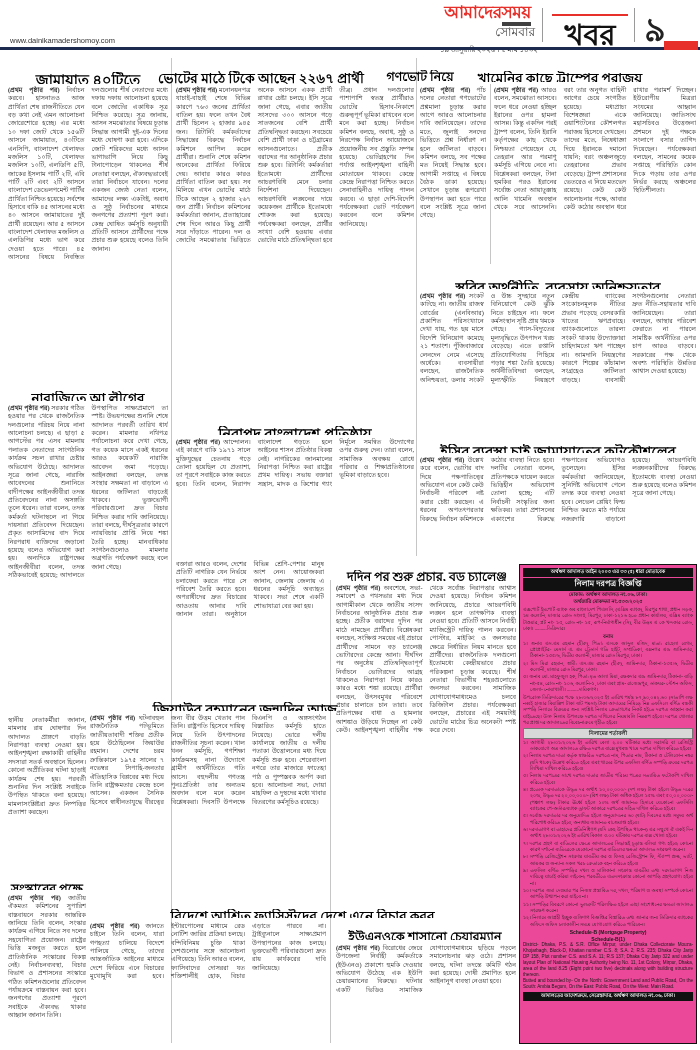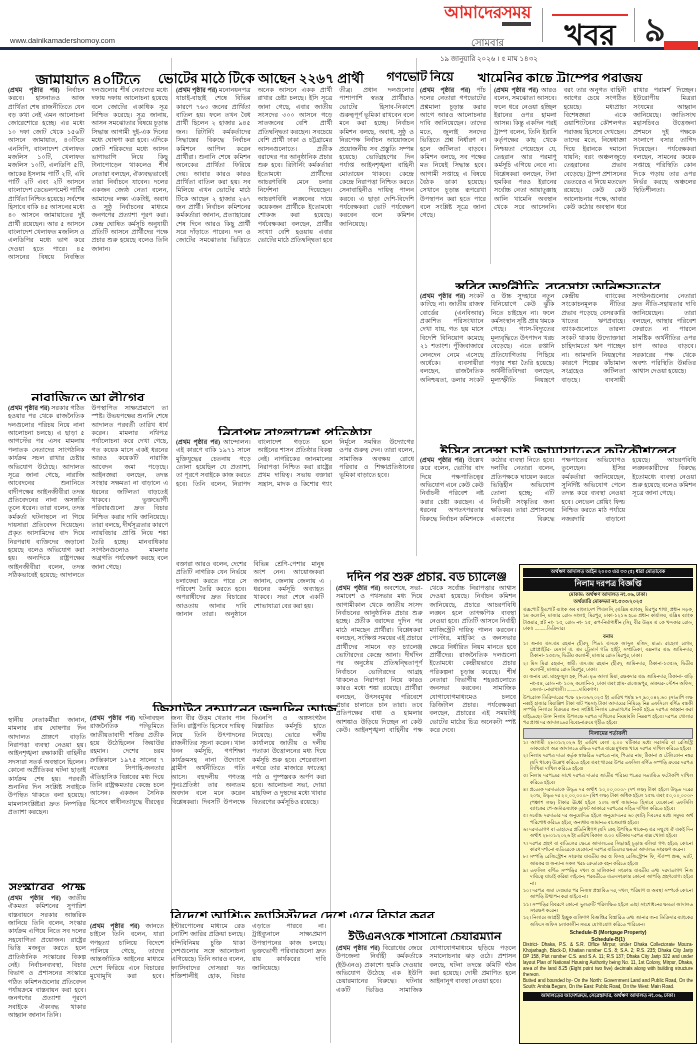--- a/index.html
+++ b/index.html
@@ -4,40 +4,40 @@
 <style>
   html,body{margin:0;padding:0;background:#e9e9e9;}
   .page{position:relative;width:700px;height:1050px;background:#ffffff;margin:0 auto;overflow:hidden;
         font-family:"Liberation Serif","DejaVu Sans",sans-serif;color:#1b1b1b;}
   
   .site-url{position:absolute;left:10px;top:36px;font-size:7.5px;color:#333;font-family:"Liberation Sans",sans-serif;}
   .masthead{position:absolute;left:440px;top:4px;width:95px;text-align:center;}
   .logo{font-size:17px;font-weight:bold;letter-spacing:-0.5px;line-height:1;}
   .logo .red{color:#e8302a;}
   .logo .grn{color:#e8302a;border-bottom:4px solid #404040;}
-  .day{font-size:10px;color:#444;margin-top:14px;}
+  .day{font-size:12px;color:#444;margin-top:2px;text-align:right;}
   .dateline{font-size:7px;color:#222;margin-top:1px;white-space:nowrap;}
   .hdr-div{position:absolute;top:8px;width:1px;height:34px;background:#9a9a9a;}
   .section-word{position:absolute;left:550px;top:20px;width:80px;text-align:center;font-size:29px;font-weight:bold;color:#111;line-height:1.1;}
   .section-redline{position:absolute;left:552px;top:14px;width:76px;height:2px;background:#e8302a;}
   .pageno{position:absolute;left:638px;top:4px;width:34px;text-align:center;font-size:33px;font-weight:bold;color:#222;}
   .hdr-rule{position:absolute;left:0;top:47px;width:700px;height:3px;background:#1c2a4f;}
   .hdr-redblock{position:absolute;left:664px;top:41px;width:34px;height:9px;background:#e8302a;}
   
   .art{position:absolute;overflow:hidden;}
   .hd{font-weight:bold;text-align:center;color:#000;line-height:1.15;overflow:hidden;}
   .f15{font-size:14.5px;} .f14{font-size:13.5px;} .f13{font-size:12.5px;}
   .bd{position:absolute;font-size:6.3px;line-height:1.33;text-align:justify;color:#222;overflow:hidden;
       column-gap:7px;word-break:break-word;}
   .c1{column-count:1;} .c2{column-count:2;} .c3{column-count:3;} .c4{column-count:4;}
   .lead{font-weight:bold;}
   .vrule{position:absolute;width:1px;background:#c6c6c6;}
   
   .notice{position:absolute;left:519px;top:564px;width:178px;height:480px;border:1.6px solid #111;
-          background:#fef9c3;box-sizing:border-box;padding:2px 3px;overflow:hidden;
+          background:#ec4899;box-sizing:border-box;padding:2px 3px;overflow:hidden;
           font-size:4.8px;line-height:1.32;text-align:justify;}
   .nbar{background:#111;color:#fff;text-align:center;font-weight:bold;padding:1px 0;margin:1px 0;}
   .nbar.small{font-size:5px;}
   .nbar.title{font-size:8px;padding:1.5px 0;}
   .ncenter{text-align:center;font-weight:bold;font-size:5px;line-height:1.35;}
   .npara{margin:1.5px 0;}
   .nterms-bar{background:#d8d8d8;border:0.5px solid #777;text-align:center;font-weight:bold;font-size:5.5px;margin:2px 0 1px;padding:0.5px 0;}
   .nterm{margin-bottom:1px;padding-left:7px;text-indent:-7px;}
   .nsched{text-align:center;font-weight:bold;font-size:5px;font-family:"Liberation Sans",sans-serif;}
   .neng{font-family:"Liberation Sans",sans-serif;font-size:4.6px;text-align:justify;line-height:1.3;}
@@ -81,21 +81,21 @@
   <section class="art" style="left:8px;top:380px;width:160px;height:21px;">
     <h2 class="hd f14">নারাজিতে আ.লীগের</h2>
   </section>
   <div class="bd c2" style="left:8px;top:404px;width:160px;height:306px;">
     <b class="lead">(প্রথম পৃষ্ঠার পর)</b> <span>সরকার গঠিত হওয়ার পর থেকে রাজনৈতিক দলগুলোর পরিচয় নিয়ে নানা আলোচনা চলছে। এ ছাড়া ৫ আগস্টের পর এসব মামলায় পলাতক নেতাদের সাংগঠনিক কার্যক্রম সচল রাখার চেষ্টার অভিযোগ উঠেছে। আদালত সূত্রে জানা গেছে, নারাজি আবেদনের শুনানিতে বাদীপক্ষের আইনজীবীরা তদন্ত প্রতিবেদনের নানা অসঙ্গতি তুলে ধরেন। তারা বলেন, তদন্ত কর্মকর্তা ঘটনাস্থলে না গিয়ে দায়সারা প্রতিবেদন দিয়েছেন। প্রকৃত আসামিদের বাদ দিয়ে নিরপরাধ ব্যক্তিদের জড়ানো হয়েছে বলেও অভিযোগ করা হয়। অন্যদিকে রাষ্ট্রপক্ষের আইনজীবীরা বলেন, তদন্ত সঠিকভাবেই হয়েছে; আদালতে উপস্থাপিত সাক্ষ্যপ্রমাণে তা স্পষ্ট। উভয়পক্ষের শুনানি শেষে আদালত পরবর্তী তারিখ ধার্য করেন। মামলার নথিপত্র পর্যালোচনা করে দেখা গেছে, গত কয়েক মাসে একই ধরনের আরও কয়েকটি নারাজি আবেদন জমা পড়েছে। আইনজ্ঞরা বলছেন, তদন্ত সংস্থার সক্ষমতা না বাড়ালে এ ধরনের জটিলতা বাড়তেই থাকবে। ভুক্তভোগী পরিবারগুলো দ্রুত বিচার নিশ্চিত করার দাবি জানিয়েছে। তারা বলছে, দীর্ঘসূত্রতার কারণে ন্যায়বিচার প্রাপ্তি নিয়ে শঙ্কা তৈরি হচ্ছে। মানবাধিকার সংগঠনগুলোও মামলার অগ্রগতি পর্যবেক্ষণ করছে বলে জানা গেছে।</span>
   </div>
   <div class="bd c1" style="left:8px;top:716px;width:78px;height:150px;">
     <span>স্থানীয় নেতাকর্মীরা জানান, মামলার রায় ঘোষণার দিন আদালত প্রাঙ্গণে বাড়তি নিরাপত্তা ব্যবস্থা নেওয়া হয়। আইনশৃঙ্খলা রক্ষাকারী বাহিনীর সদস্যরা সতর্ক অবস্থানে ছিলেন। কোনো অপ্রীতিকর ঘটনা ছাড়াই কার্যক্রম শেষ হয়। পরবর্তী শুনানির দিন সংশ্লিষ্ট সবাইকে উপস্থিত থাকতে বলা হয়েছে। মামলাসংশ্লিষ্টরা দ্রুত নিষ্পত্তির প্রত্যাশা করছেন।</span>
   </div>
 
-  <section class="art" style="left:8px;top:872px;width:78px;height:18px;font-family:Liberation Mono, monospace;">
+  <section class="art" style="left:8px;top:872px;width:78px;height:18px;">
     <h2 class="hd f13">সংস্কারের পক্ষে</h2>
   </section>
   <div class="bd c1" style="left:8px;top:894px;width:78px;height:149px;">
     <b class="lead">(প্রথম পৃষ্ঠার পর)</b> <span>জাতীয় ঐকমত্য কমিশনের সুপারিশ বাস্তবায়নে সরকার আন্তরিক জানিয়ে তিনি বলেন, সংস্কার কার্যক্রম এগিয়ে নিতে সব দলের সহযোগিতা প্রয়োজন। রাষ্ট্রের ভিত্তি মজবুত করতে হলে প্রাতিষ্ঠানিক সংস্কারের বিকল্প নেই। নির্বাচনব্যবস্থা, বিচার বিভাগ ও প্রশাসনের সংস্কারে গঠিত কমিশনগুলোর প্রতিবেদন পর্যায়ক্রমে বাস্তবায়ন করা হবে। জনগণের প্রত্যাশা পূরণে সবাইকে ঐক্যবদ্ধ থাকার আহ্বান জানান তিনি।</span>
   </div>
 
   <section class="art" style="left:150px;top:60px;width:222px;height:24px;">
     <h2 class="hd f14">ভোটের মাঠে টিকে আছেন ২২৬৭ প্রার্থী</h2>
   </section>
   <div class="bd c3" style="left:176px;top:86px;width:238px;height:326px;">

